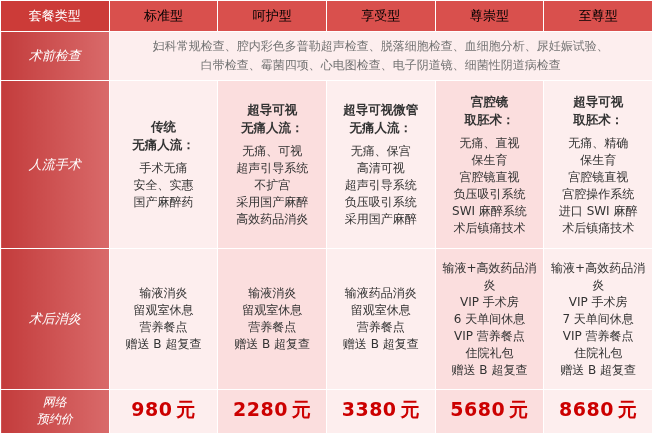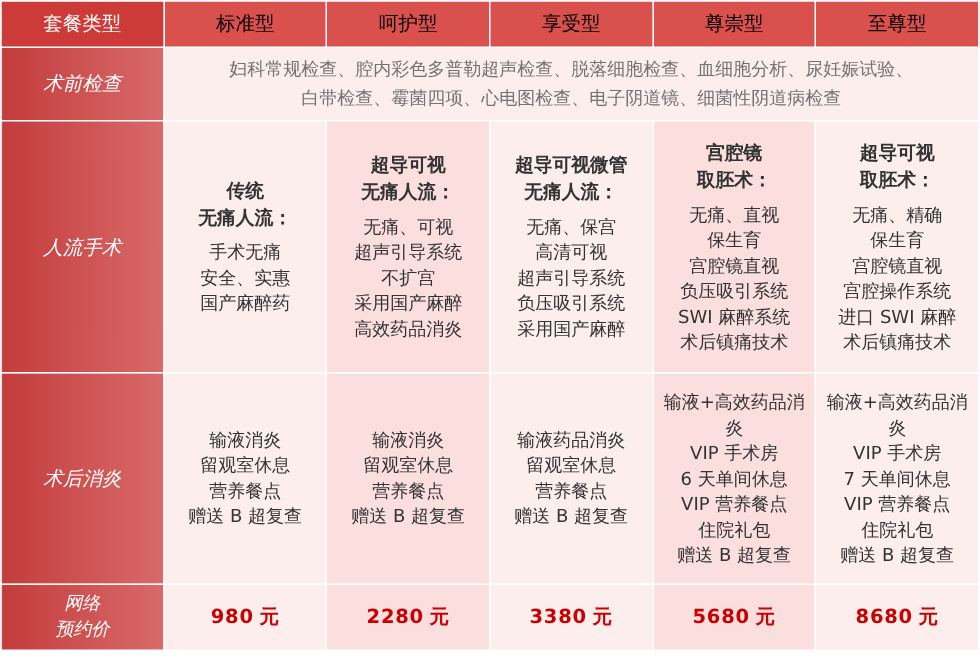--- a/index.html
+++ b/index.html
@@ -80,21 +80,21 @@
     line-height: 18px;
   }
   .srv-body {
     display: block;
     line-height: 17px;
     font-size: 12px;
   }
   .price {
     color: #cc0000;
     font-weight: bold;
-    font-size: 13px;
+    font-size: 19px;
     letter-spacing: 0.5px;
   }
   .spacer-line { display:block; height: 6px; }
 </style>
 </head>
 <body>
 
 <table class="pricing">
   <tbody>
       <tr>

